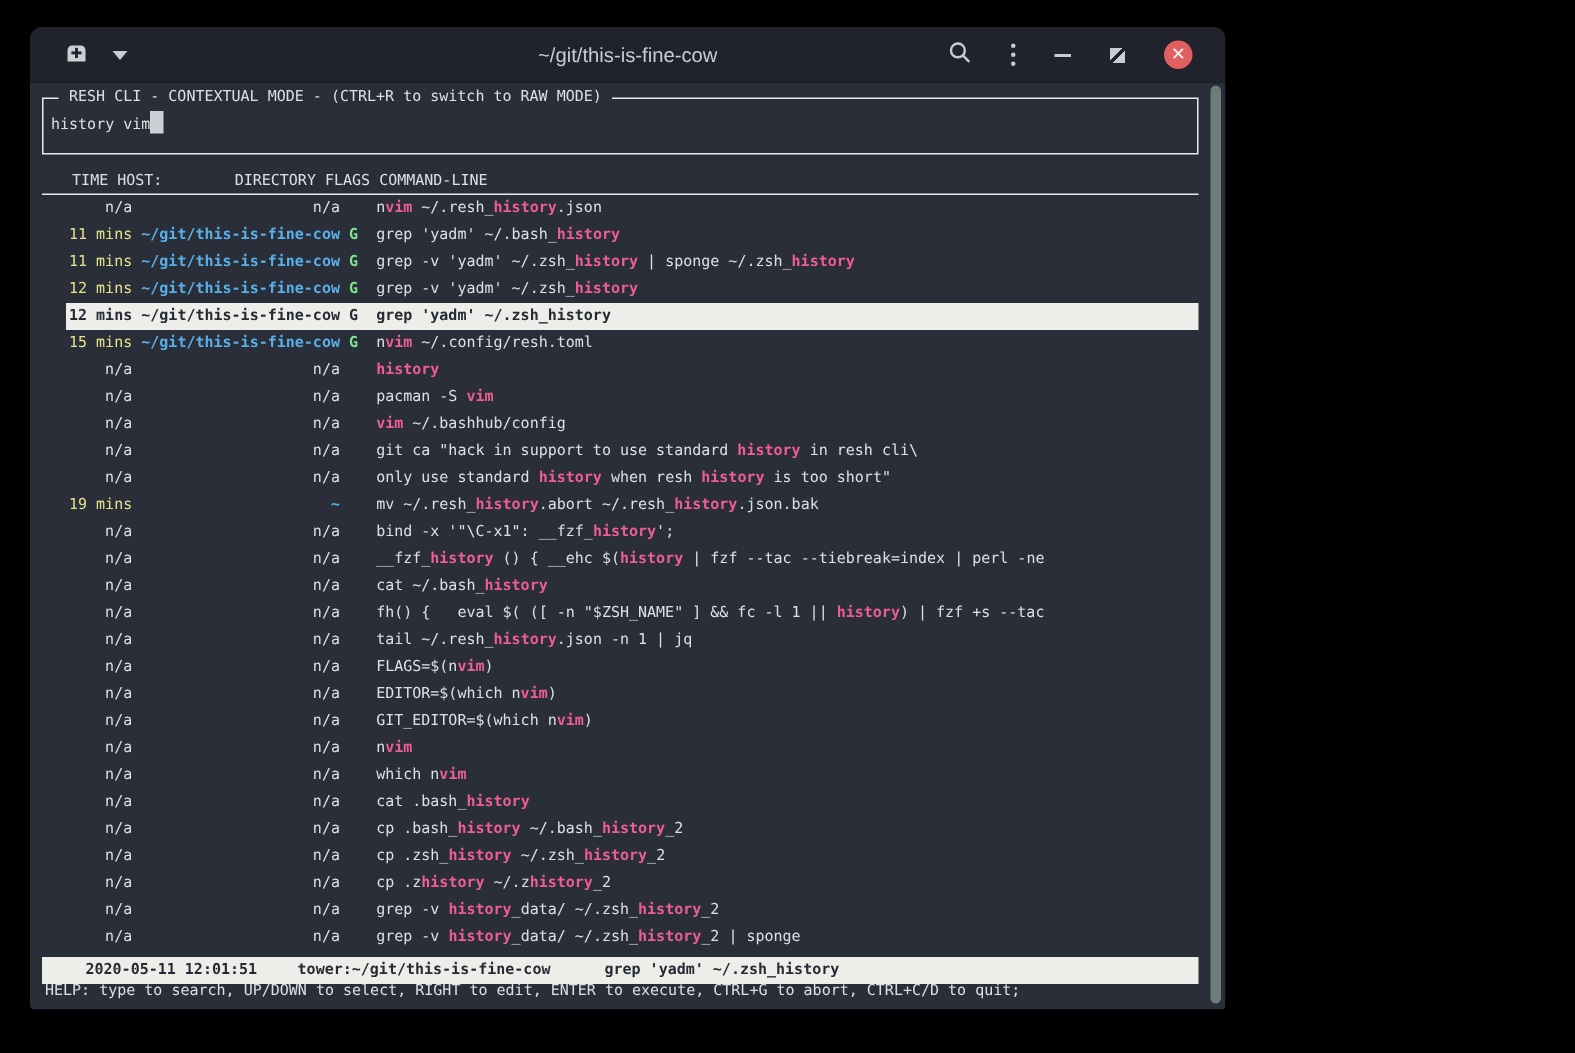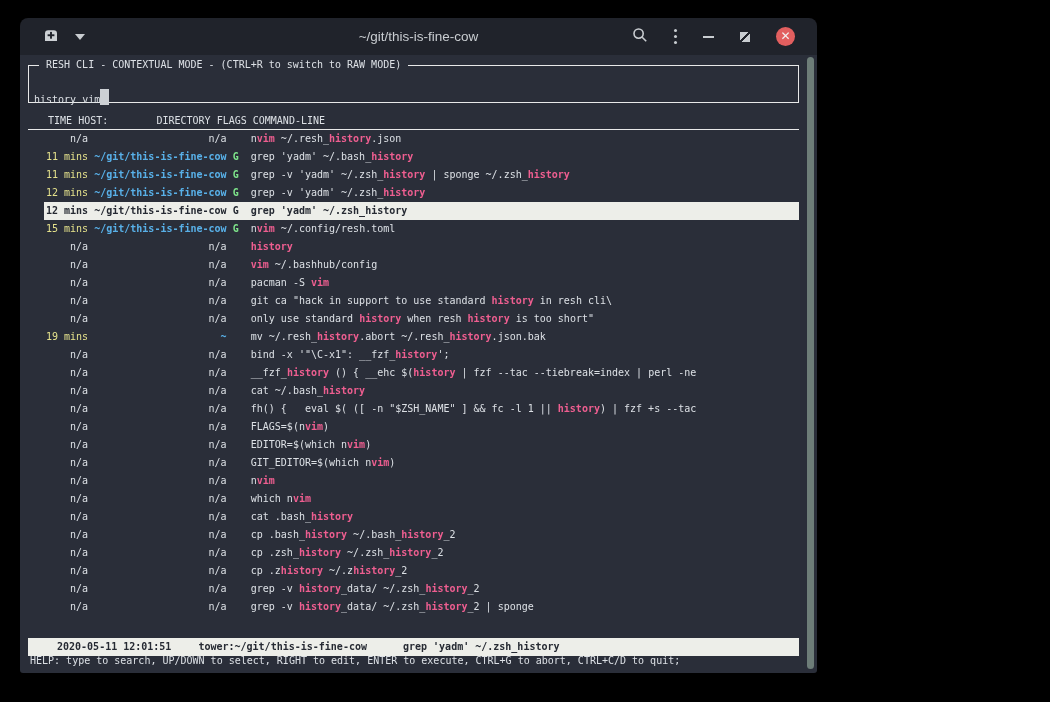--- a/index.html
+++ b/index.html
@@ -27,21 +27,21 @@
   .kebab{display:flex;flex-direction:column;gap:2.5px;}
   .kebab i{width:3.5px;height:3.5px;border-radius:50%;background:var(--titlebar_fg,#c9cdd1);}
   
   .terminal{position:relative;height:618px;background:var(--bg,#2a2e39);
             color:var(--fg,#dce0e5);font-size:10px;line-height:18px;}
   
   .search-box{position:absolute;top:10px;left:8px;right:18px;height:36px;
               border:1px solid var(--border,#e8e9e9);}
   .box-legend{position:absolute;top:-10px;left:10px;height:18px;line-height:18px;
               background:var(--bg,#2a2e39);padding:0 7px;color:var(--fg,#dce0e5);white-space:pre;}
-  .query-line{padding:7px 0 0 5px;white-space:pre;margin-top:16px;}
+  .query-line{padding:7px 0 0 5px;white-space:pre;}
   .cursor{display:inline-block;width:9px;height:16px;background:#ccd0d4;vertical-align:text-bottom;}
   
   .table{position:absolute;top:57px;left:8px;right:18px;}
   .hdr{height:18px;line-height:17px;white-space:pre;border-bottom:1px solid var(--border,#e8e9e9);
        box-sizing:border-box;padding-left:2px;}
   .row{height:18px;line-height:18px;white-space:pre;padding-left:2px;margin-left:16px;}
   .time{color:var(--yellow,#e5e28c);}
   .dir{color:var(--blue,#58b0e8);font-weight:bold;}
   .flag{color:var(--green,#7de38a);font-weight:bold;}
   .hl{color:var(--pink,#ee5e90);font-weight:bold;}
@@ -120,29 +120,30 @@
       <div class="table">
         <div class="hdr" id="hdr">   TIME HOST:        DIRECTORY FLAGS COMMAND-LINE</div>
         <div id="rows">
             <div class="row"><span>    n/a</span> <span>                   n/a</span> <span> </span>  <span><span>n</span><span class="hl">vim</span><span> ~/.resh_</span><span class="hl">history</span><span>.json</span></span></div>
             <div class="row"><span class="time">11 mins</span> <span class="dir">~/git/this-is-fine-cow</span> <span class="flag">G</span>  <span><span>grep 'yadm' ~/.bash_</span><span class="hl">history</span></span></div>
             <div class="row"><span class="time">11 mins</span> <span class="dir">~/git/this-is-fine-cow</span> <span class="flag">G</span>  <span><span>grep -v 'yadm' ~/.zsh_</span><span class="hl">history</span><span> | sponge ~/.zsh_</span><span class="hl">history</span></span></div>
             <div class="row"><span class="time">12 mins</span> <span class="dir">~/git/this-is-fine-cow</span> <span class="flag">G</span>  <span><span>grep -v 'yadm' ~/.zsh_</span><span class="hl">history</span></span></div>
             <div class="row selected"><span class="time">12 mins</span> <span class="dir">~/git/this-is-fine-cow</span> <span class="flag">G</span>  <span><span>grep 'yadm' ~/.zsh_</span><span class="hl">history</span></span></div>
             <div class="row"><span class="time">15 mins</span> <span class="dir">~/git/this-is-fine-cow</span> <span class="flag">G</span>  <span><span>n</span><span class="hl">vim</span><span> ~/.config/resh.toml</span></span></div>
             <div class="row"><span>    n/a</span> <span>                   n/a</span> <span> </span>  <span><span class="hl">history</span></span></div>
+            <div class="row"><span>    n/a</span> <span>                   n/a</span> <span> </span>  <span><span>pacman -S </span><span class="hl">vim</span></span></div>
             <div class="row"><span>    n/a</span> <span>                   n/a</span> <span> </span>  <span><span class="hl">vim</span><span> ~/.bashhub/config</span></span></div>
-            <div class="row"><span>    n/a</span> <span>                   n/a</span> <span> </span>  <span><span>pacman -S </span><span class="hl">vim</span></span></div>
             <div class="row"><span>    n/a</span> <span>                   n/a</span> <span> </span>  <span><span>git ca "hack in support to use standard </span><span class="hl">history</span><span> in resh cli\</span></span></div>
             <div class="row"><span>    n/a</span> <span>                   n/a</span> <span> </span>  <span><span>only use standard </span><span class="hl">history</span><span> when resh </span><span class="hl">history</span><span> is too short"</span></span></div>
             <div class="row"><span class="time">19 mins</span> <span class="dir">                     ~</span> <span> </span>  <span><span>mv ~/.resh_</span><span class="hl">history</span><span>.abort ~/.resh_</span><span class="hl">history</span><span>.json.bak</span></span></div>
             <div class="row"><span>    n/a</span> <span>                   n/a</span> <span> </span>  <span><span>bind -x '"\C-x1": __fzf_</span><span class="hl">history</span><span>';</span></span></div>
             <div class="row"><span>    n/a</span> <span>                   n/a</span> <span> </span>  <span><span>__fzf_</span><span class="hl">history</span><span> () { __ehc $(</span><span class="hl">history</span><span> | fzf --tac --tiebreak=index | perl -ne</span></span></div>
             <div class="row"><span>    n/a</span> <span>                   n/a</span> <span> </span>  <span><span>cat ~/.bash_</span><span class="hl">history</span></span></div>
             <div class="row"><span>    n/a</span> <span>                   n/a</span> <span> </span>  <span><span>fh() {   eval $( ([ -n "$ZSH_NAME" ] &amp;&amp; fc -l 1 || </span><span class="hl">history</span><span>) | fzf +s --tac</span></span></div>
+            <div class="row"><span>    n/a</span> <span>                   n/a</span> <span> </span>  <span><span>tail ~/.resh_</span><span class="hl">history</span><span>.json -n 1 | jq</span></span></div>
             <div class="row"><span>    n/a</span> <span>                   n/a</span> <span> </span>  <span><span>FLAGS=$(n</span><span class="hl">vim</span><span>)</span></span></div>
             <div class="row"><span>    n/a</span> <span>                   n/a</span> <span> </span>  <span><span>EDITOR=$(which n</span><span class="hl">vim</span><span>)</span></span></div>
             <div class="row"><span>    n/a</span> <span>                   n/a</span> <span> </span>  <span><span>GIT_EDITOR=$(which n</span><span class="hl">vim</span><span>)</span></span></div>
             <div class="row"><span>    n/a</span> <span>                   n/a</span> <span> </span>  <span><span>n</span><span class="hl">vim</span></span></div>
             <div class="row"><span>    n/a</span> <span>                   n/a</span> <span> </span>  <span><span>which n</span><span class="hl">vim</span></span></div>
             <div class="row"><span>    n/a</span> <span>                   n/a</span> <span> </span>  <span><span>cat .bash_</span><span class="hl">history</span></span></div>
             <div class="row"><span>    n/a</span> <span>                   n/a</span> <span> </span>  <span><span>cp .bash_</span><span class="hl">history</span><span> ~/.bash_</span><span class="hl">history</span><span>_2</span></span></div>
             <div class="row"><span>    n/a</span> <span>                   n/a</span> <span> </span>  <span><span>cp .zsh_</span><span class="hl">history</span><span> ~/.zsh_</span><span class="hl">history</span><span>_2</span></span></div>
             <div class="row"><span>    n/a</span> <span>                   n/a</span> <span> </span>  <span><span>cp .z</span><span class="hl">history</span><span> ~/.z</span><span class="hl">history</span><span>_2</span></span></div>
             <div class="row"><span>    n/a</span> <span>                   n/a</span> <span> </span>  <span><span>grep -v </span><span class="hl">history</span><span>_data/ ~/.zsh_</span><span class="hl">history</span><span>_2</span></span></div>

